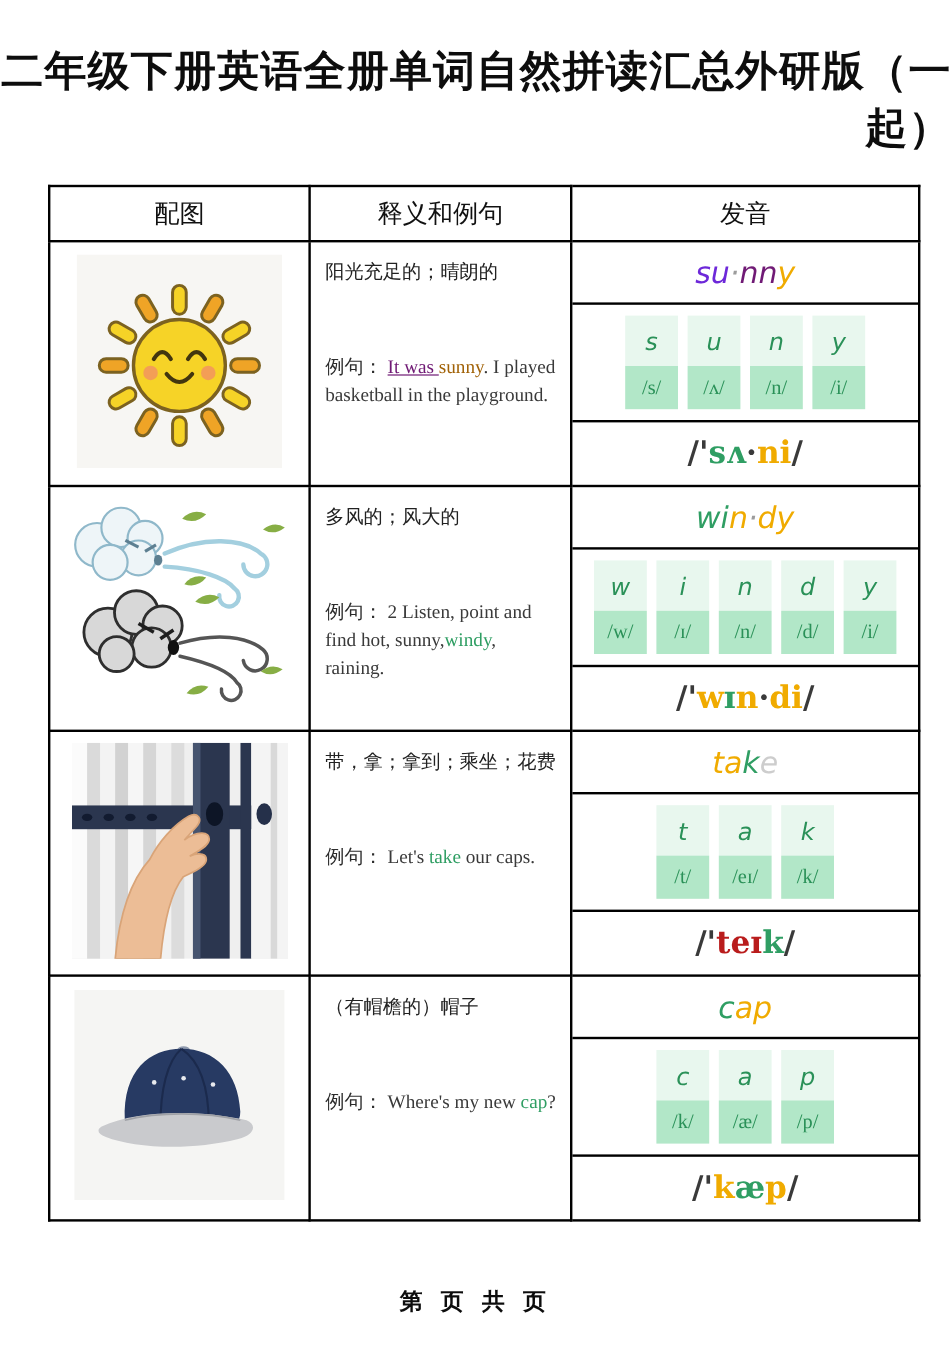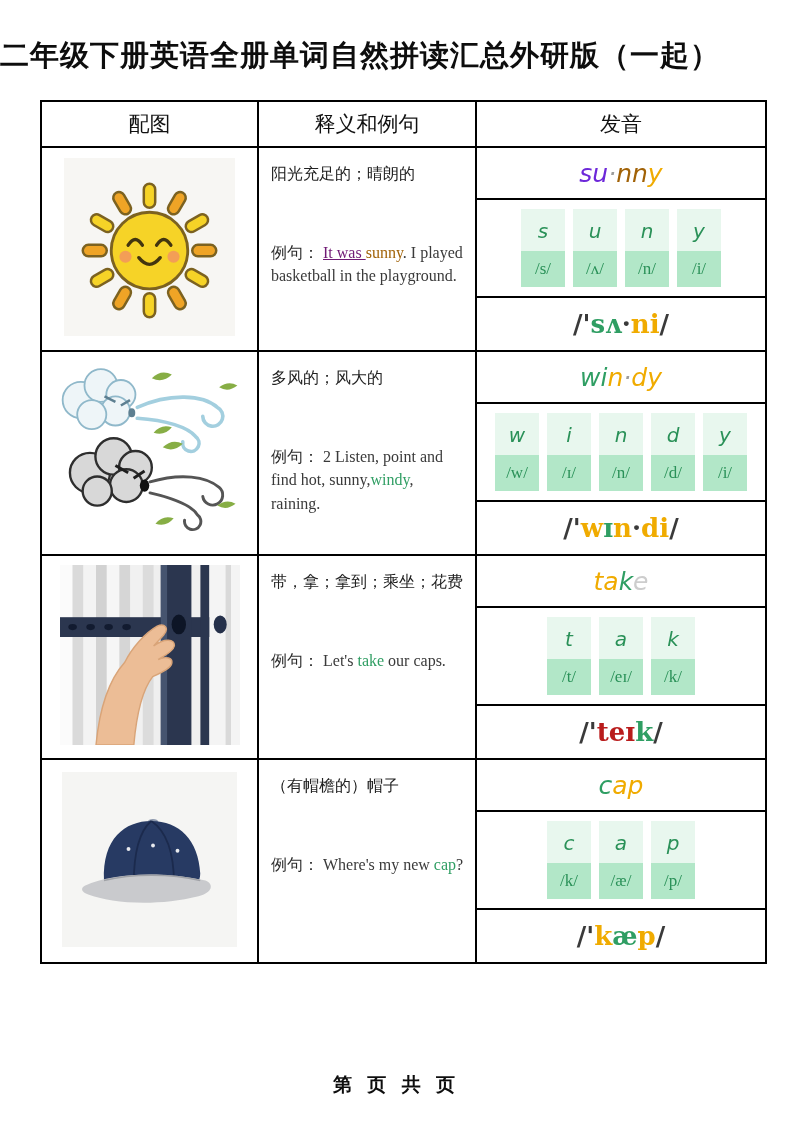--- a/index.html
+++ b/index.html
@@ -3,23 +3,23 @@
 <meta charset="utf-8">
 <style>
   html,body { margin:0; padding:0; }
   body {
     width:793px; height:1122px; position:relative; overflow:hidden;
     background:#ffffff;
     font-family:"Liberation Serif", serif;
     color:#222;
   }
   .page-title {
-    padding-top:36px; text-align:left;
+    padding-top:36px; text-align:right;
     font-family:"Liberation Sans", sans-serif;
-    font-weight:bold; font-size:29px; color:#0d0d0d;
+    font-weight:bold; font-size:35px; color:#0d0d0d;
     letter-spacing:1px;
   }
   table.doc-table {
     border-collapse:collapse; table-layout:fixed;
     margin:24px 0 0 40px; width:713px;
   }
   .doc-table th, .doc-table td { border:2px solid #000; }
   .doc-table th {
     height:42px; font-size:21px; font-weight:normal; color:#111;
     font-family:"Liberation Serif", serif;
@@ -108,21 +108,21 @@
     <td class="def-cell">
       <div class="definition">阳光充足的；晴朗的</div>
       <div class="example">
         <span>例句：</span><span> </span><span><span style="color: #701a75; text-decoration: underline;">It was </span><span style="color: #a16207;">sunny</span><span style="color: rgb(58, 58, 58);">. I played basketball in the playground.</span></span>
       </div>
     </td>
     <td class="pron-cell">
       <div class="pron-word">
             <span style="color: #6d28d9;">su</span>
             <span style="color: rgb(156, 156, 156);">·</span>
-            <span style="color: #a16207;">nn</span>
+            <span style="color: #701a75;">nn</span>
             <span style="color: rgb(240, 171, 0);">y</span>
           </div>
       <div class="pron-boxes">
             <div class="phonics-box">
               <div class="box-letter">s</div>
               <div class="box-sound">/s/</div>
             </div>
             <div class="phonics-box">
               <div class="box-letter">u</div>
               <div class="box-sound">/ʌ/</div>

